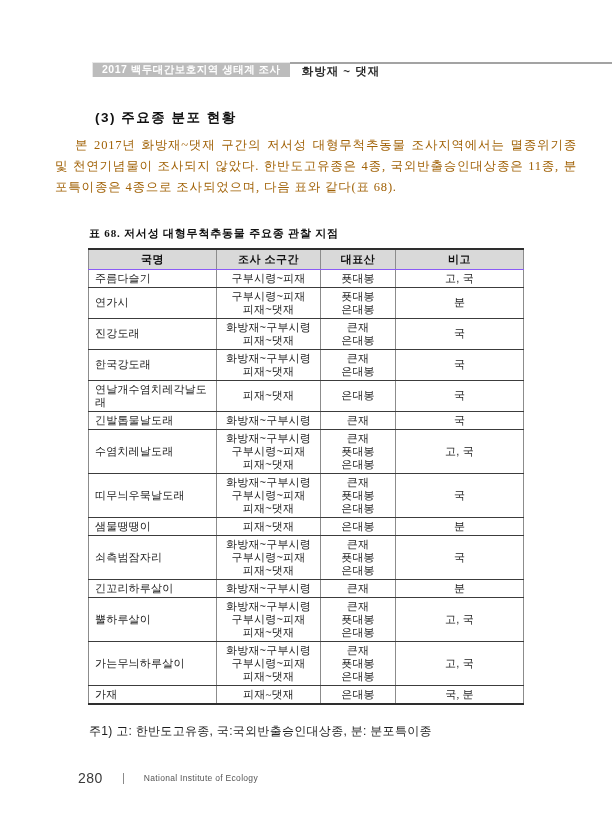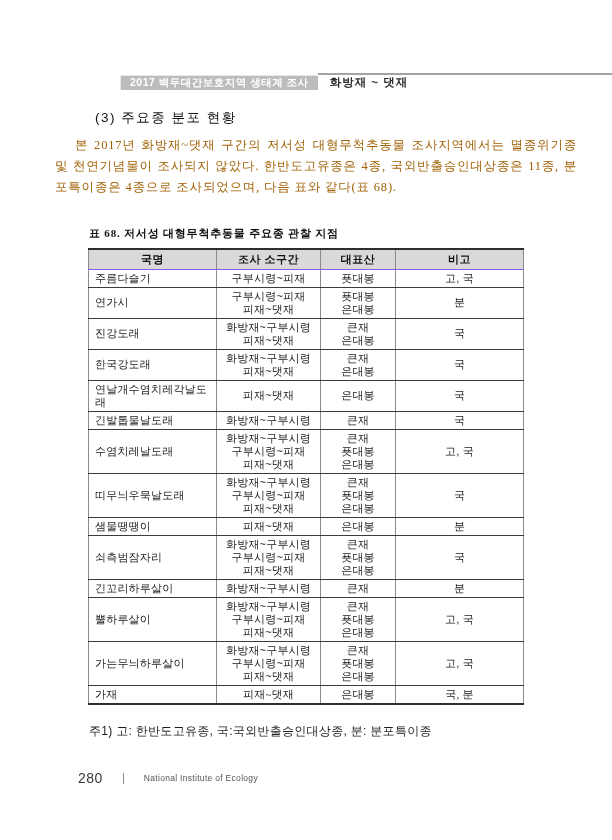--- a/index.html
+++ b/index.html
@@ -2,36 +2,36 @@
 <html><head>
 <meta charset="utf-8">
 <style>
   * { margin:0; padding:0; box-sizing:border-box; }
   html,body { background:#ffffff; }
   .page {
     position:relative; width:612px; height:840px; background:#ffffff;
     font-family:"Liberation Sans", sans-serif; color:#1a1a1a; overflow:hidden;
   }
   
-  .band { position:absolute; top:62px; left:0; width:612px; height:28px; display:flex; align-items:flex-end;padding-left:28px; }
+  .band { position:absolute; top:62px; left:0; width:612px; height:28px; display:flex; align-items:flex-start; }
   .band-left { width:92px; background:#b2b2b2; }
   .band-title {
     background:#bcbcbc; color:#ffffff; font-weight:bold; font-size:10.5px;
     display:flex; align-items:center; padding:0 9px; letter-spacing:0.5px;
     border-top:1px solid rgba(255,255,255,0.65); border-left:1px solid rgba(255,255,255,0.65);
     white-space:nowrap;
   }
   .band-right {
     flex:1; border-top:2px solid #a3a3a3; display:flex; align-items:center;
     padding-left:12px; font-size:11.5px; font-weight:600; color:#2b2b2b; letter-spacing:1px;
     white-space:nowrap;
   }
   
   .section-heading {
-    position:absolute; top:109px; left:95px; font-size:13.5px; font-weight:normal;
+    position:absolute; top:109px; left:95px; font-size:13.5px; font-weight:bold;
     letter-spacing:1.5px; color:#111;
   }
   
   .body-text {
     position:absolute; top:135px; left:55px; width:522px;
     font-family:"Liberation Serif","DejaVu Serif",serif;
     font-size:12.5px; line-height:21px; text-align:justify; text-indent:20px;
     letter-spacing:0.8px; color:#a16207;
   }
   

